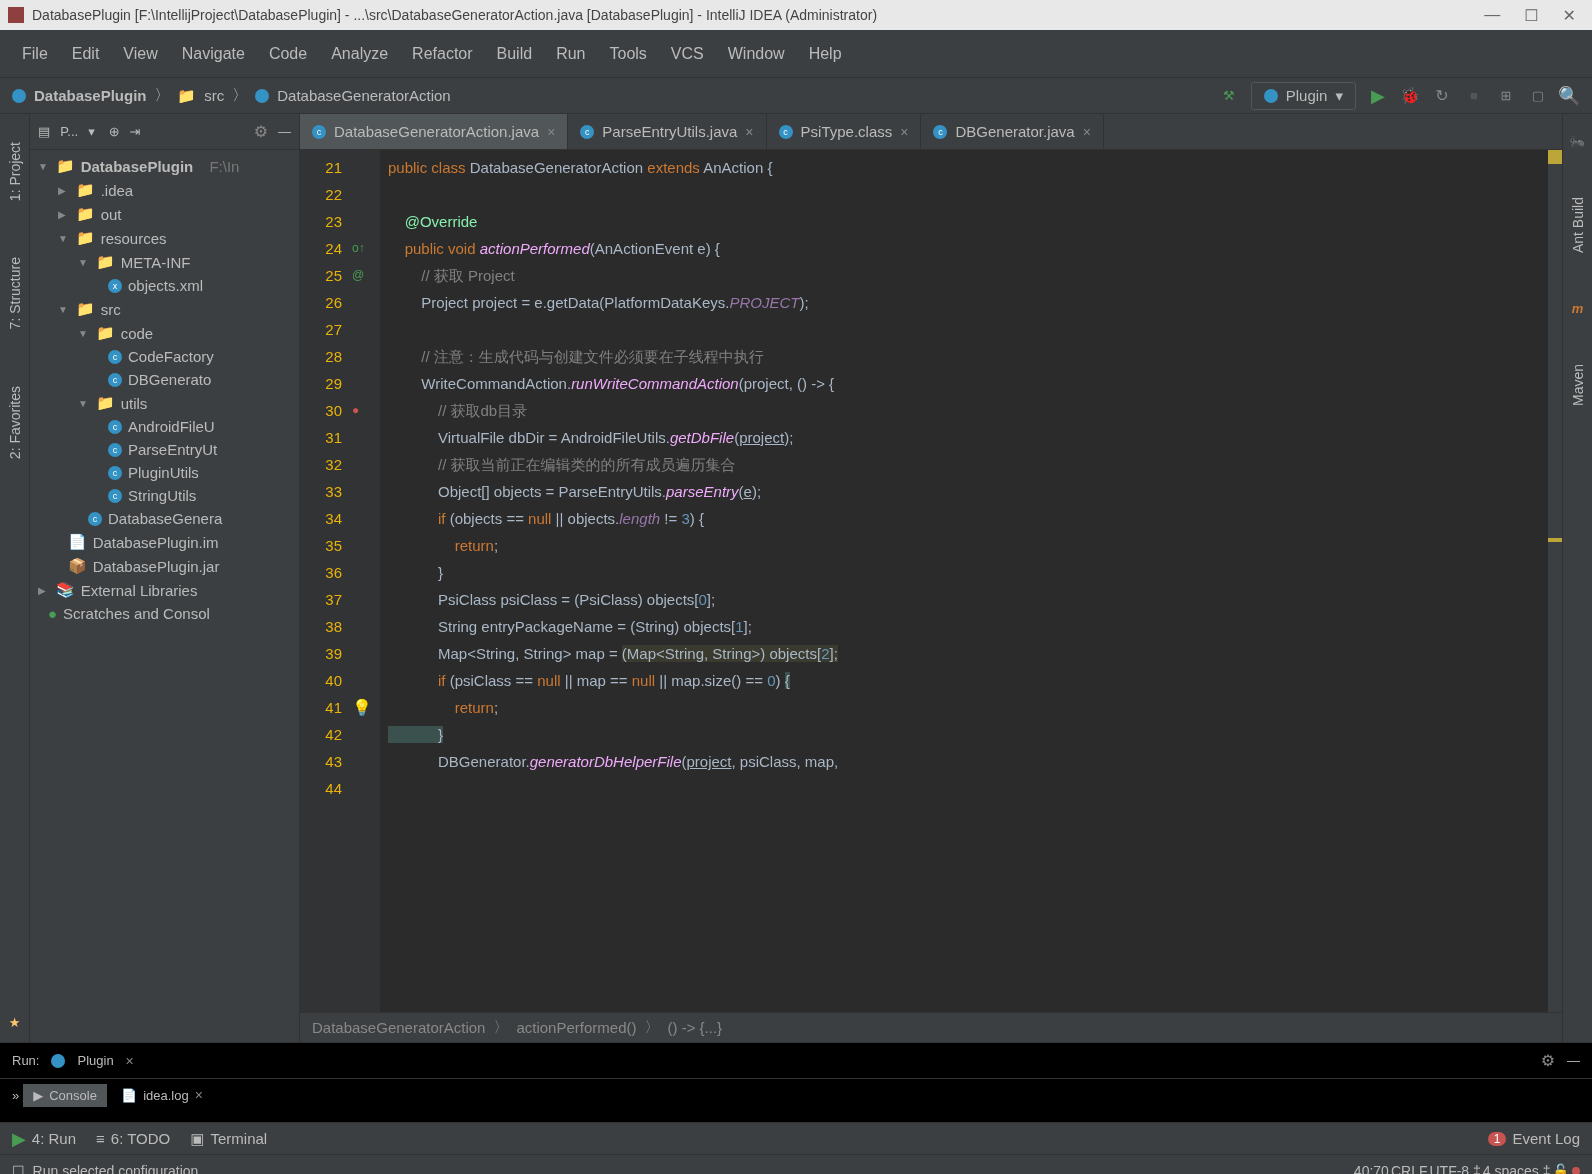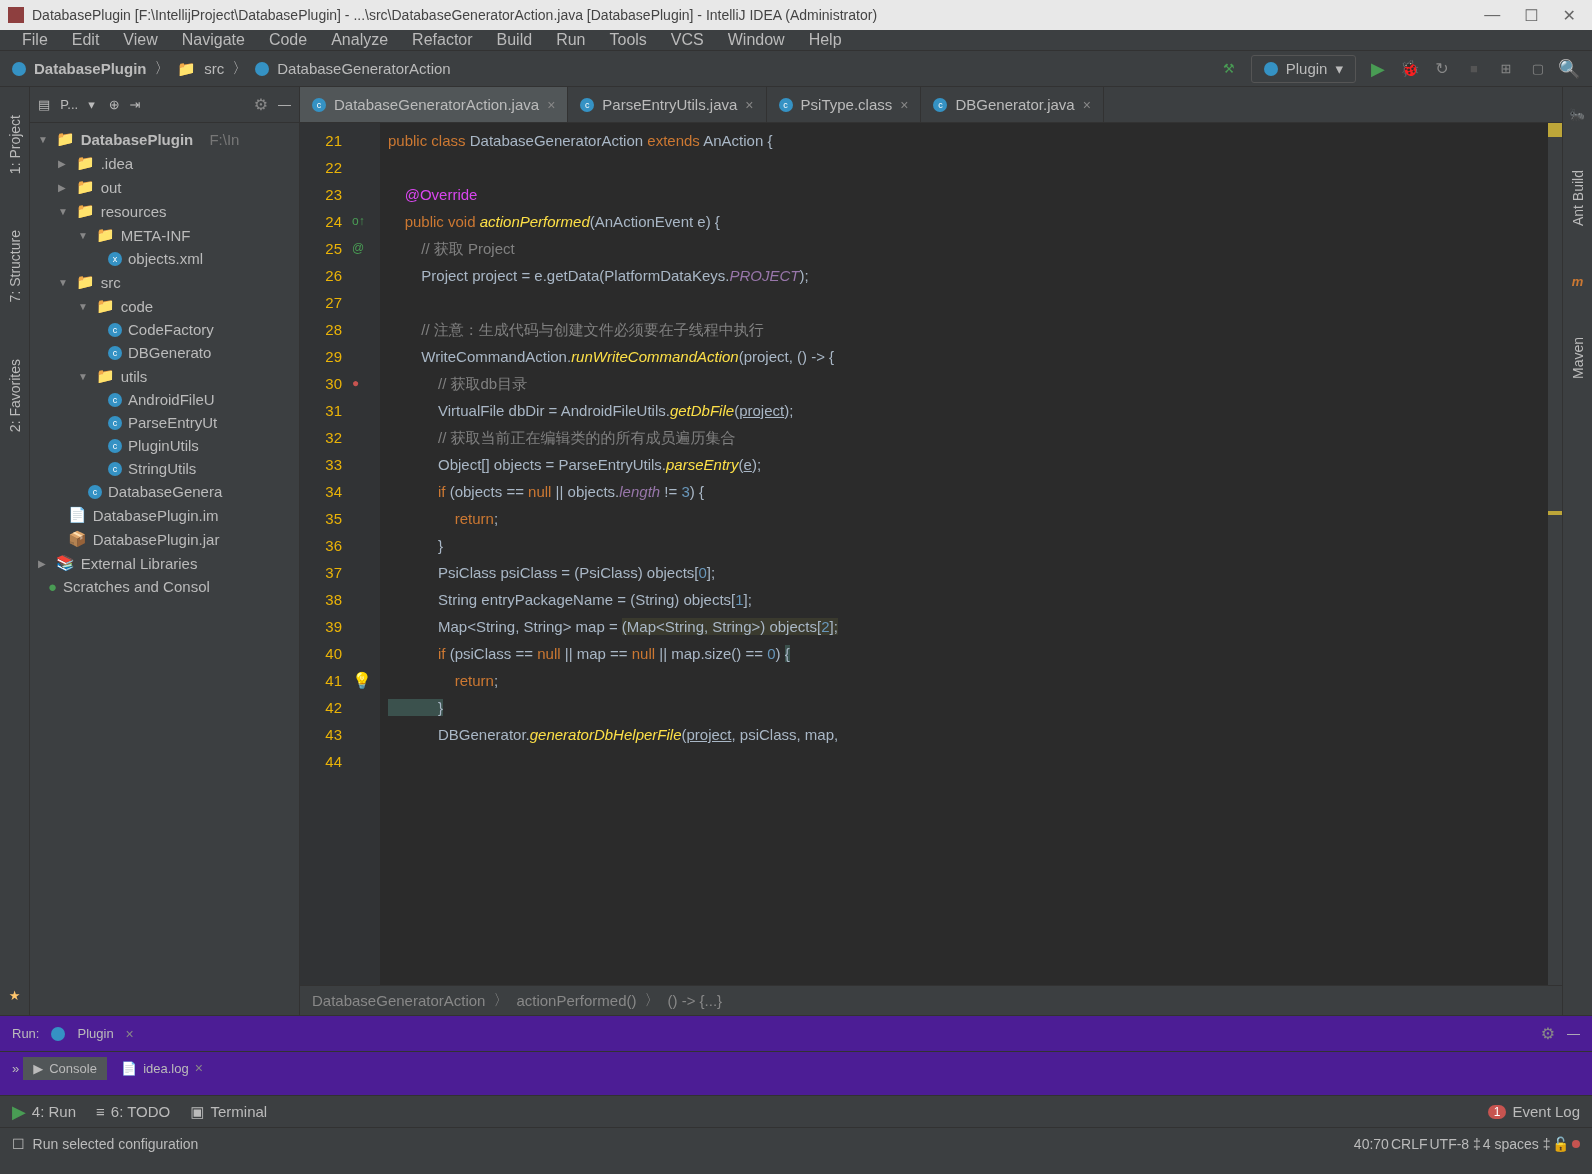--- a/index.html
+++ b/index.html
@@ -1,21 +1,21 @@
 <!DOCTYPE html>
 <html><head>
 <meta charset="utf-8">
 <style>
 * { margin: 0; padding: 0; box-sizing: border-box; font-family: 'Segoe UI', Arial, sans-serif; }
 body { background: #3c3f41; color: #bbbbbb; font-size: 13px; overflow: hidden; width: 1592px; height: 1174px; }
 .titlebar { background: #e8e8e8; height: 30px; display: flex; align-items: center; padding: 0 8px; color: #444; font-size: 14px; }
 .titlebar-icon { width: 16px; height: 16px; background: #8e3f3f; margin-right: 8px; }
 .window-controls { margin-left: auto; display: flex; gap: 24px; padding-right: 8px; }
 .window-controls span { cursor: pointer; font-size: 16px; color: #666; }
-.menubar { background: #3c3f41; height: 21px; display: flex; align-items: center; padding: 0 12px; gap: 4px; border-bottom: 1px solid #323232; }
+.menubar { background: #3c3f41; height: 48px; display: flex; align-items: center; padding: 0 12px; gap: 4px; border-bottom: 1px solid #323232; }
 .menubar span { padding: 4px 10px; cursor: pointer; font-size: 16px; }
 .toolbar { background: #3c3f41; height: 36px; display: flex; align-items: center; padding: 0 12px; border-bottom: 1px solid #323232; }
 .breadcrumb { display: flex; align-items: center; gap: 8px; font-size: 15px; }
 .bc-icon { width: 14px; height: 14px; border-radius: 50%; background: #3592c4; display: inline-block; }
 .toolbar-right { margin-left: auto; display: flex; align-items: center; gap: 12px; }
 .run-config { background: #3c3f41; border: 1px solid #555; padding: 4px 12px; border-radius: 3px; display: flex; align-items: center; gap: 8px; font-size: 15px; }
 .icon-btn { width: 20px; height: 20px; cursor: pointer; display: flex; align-items: center; justify-content: center; }
 .play-green { color: #499c54; font-size: 18px; }
 .bug-green { color: #499c54; font-size: 16px; }
 .main-area { display: flex; height: calc(100% - 30px - 32px - 36px - 36px - 80px - 32px); }
@@ -33,30 +33,30 @@
 .tabs { height: 36px; display: flex; align-items: stretch; background: #3c3f41; border-bottom: 1px solid #323232; }
 .tab { display: flex; align-items: center; padding: 0 12px; gap: 8px; cursor: pointer; border-right: 1px solid #323232; font-size: 15px; }
 .tab.active { background: #515658; }
 .tab-close { color: #888; font-size: 14px; }
 .editor-content { flex: 1; display: flex; overflow: hidden; position: relative; }
 .gutter { width: 50px; background: #313335; color: #eab308; text-align: right; padding: 4px 8px 4px 4px; font-family: 'Consolas', monospace; font-size: 15px; line-height: 27px; }
 .gutter-marks { width: 30px; background: #313335; padding: 4px 2px; font-size: 12px; line-height: 27px; }
 .code-area { flex: 1; font-family: 'Consolas', monospace; font-size: 15px; line-height: 27px; padding: 4px 0; overflow: auto; color: #a9b7c6; }
 .code-line { white-space: pre; padding: 0 8px; }
 .kw { color: #cc7832; }
-.ann { color: #d946ef; text-align: right; }
+.ann { color: #86efac; text-align: right; }
 .cmt { color: #808080; }
-.mtd { font-style: italic; color: #fde047; }
+.mtd { font-style: italic; color: #f0abfc; }
 .fld { color: #9876aa; font-style: italic; }
 .num { color: #6897bb; }
 .scrollmap { width: 14px; background: #3c3f41; position: relative; }
 .sm-warn { position: absolute; right: 0; top: 0; width: 14px; height: 14px; background: #bda639; }
 .right-sidebar { width: 30px; background: #3c3f41; border-left: 1px solid #323232; display: flex; flex-direction: column; align-items: center; padding-top: 20px; gap: 40px; }
 .breadcrumb-bar { height: 30px; background: #3c3f41; border-top: 1px solid #323232; display: flex; align-items: center; padding: 0 12px; font-size: 15px; color: #888; gap: 8px; }
-.run-panel { height: 80px; background: #4c1d95; border-top: 1px solid #323232; }
+.run-panel { height: 80px; background: #000000; border-top: 1px solid #323232; }
 .run-header { height: 36px; display: flex; align-items: center; padding: 0 12px; gap: 12px; border-bottom: 1px solid #323232; }
 .run-tabs { display: flex; height: 32px; align-items: center; padding: 0 12px; gap: 4px; }
 .run-tab { display: flex; align-items: center; padding: 4px 10px; gap: 6px; cursor: pointer; }
 .run-tab.active { background: #515658; }
 .bottom-bar { height: 32px; background: #3c3f41; border-top: 1px solid #323232; display: flex; align-items: center; padding: 0 12px; gap: 20px; }
 .bottom-item { display: flex; align-items: center; gap: 6px; cursor: pointer; font-size: 15px; }
 .status-bar { height: 32px; background: #3c3f41; border-top: 1px solid #323232; display: flex; align-items: center; padding: 0 12px; font-size: 14px; }
 .status-right { margin-left: auto; display: flex; gap: 2px; align-items: center; }
 .red-dot { width: 8px; height: 8px; border-radius: 50%; background: #c75450; }
 .bulb { color: #ffc66d; font-size: 16px; }

